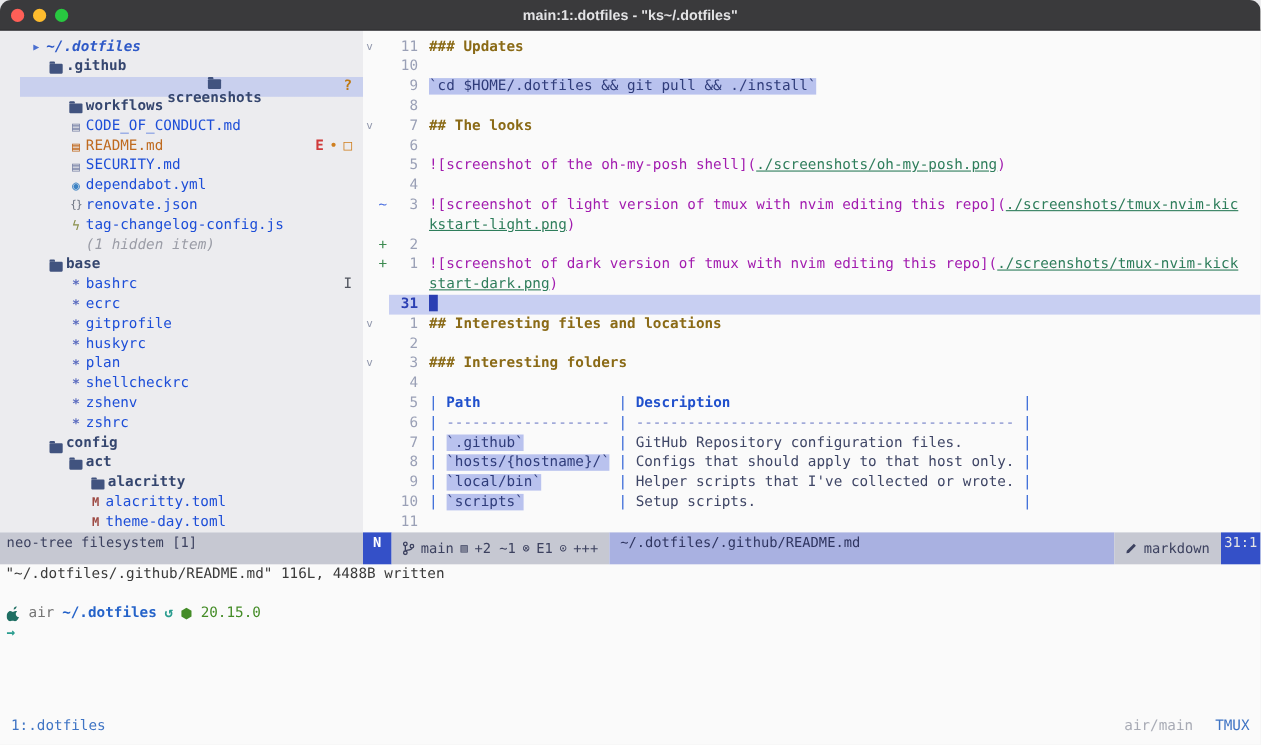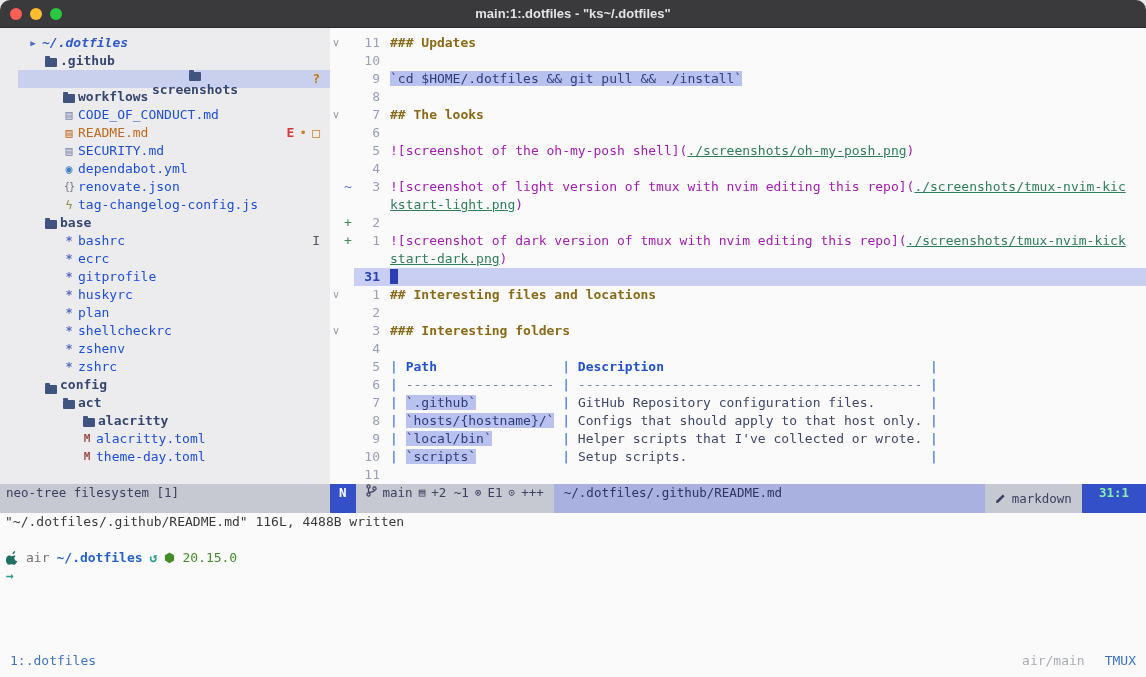--- a/index.html
+++ b/index.html
@@ -57,24 +57,24 @@
   .m-code{background:#b9c2ee;color:#2f3c7a}
   .m-pipe{color:#2f62d6}
   .m-th{color:#2050cc;font-weight:bold}
   .m-sep{color:#7884c9}
   .m-cell{color:#3f4666}
   
   .statusbar{height:29px;display:flex;font-size:12.5px}
   .st-tree{width:330px;background:#c6c8d2;color:#3c415f;padding-left:6px;white-space:pre;flex:none}
   .st-right{flex:1;display:flex;min-width:0}
   .st-mode{background:#3450c8;color:#fff;font-weight:bold;padding:0 9px;flex:none}
-  .st-git{background:#c6c8d2;color:#3c415f;padding:0 10px;display:flex;gap:6px;white-space:pre;flex:none}
+  .st-git{background:#c6c8d2;color:#3c415f;padding:0 10px;display:flex;align-items:center;gap:6px;white-space:pre;flex:none}
   .st-path{flex:1;background:#a9b1e1;color:#2f3560;padding:0 10px;overflow:hidden}
   .st-ft{background:#c6c8d2;color:#3c415f;padding:0 10px;display:flex;align-items:center;gap:6px;flex:none}
-  .st-pos{background:#3450c8;color:#86efac;font-weight:bold;padding:0 17px;flex:none}
+  .st-pos{background:#3450c8;color:#e5e5e5;font-weight:normal;padding:0 3px;flex:none}
   .ig{font-size:11px}
   
   .msgline{height:18px;padding-left:5px;color:#3a3a3a;white-space:pre}
   .sline{height:18px;display:flex;align-items:center;padding-left:6px;gap:7px;white-space:pre}
   .p-host{color:#737373}
   .p-path{color:#2563c9;font-weight:bold}
   .p-sync{color:#2a9d8f;font-weight:bold}
   .p-node{color:#448c27}
   .p-arrow{color:#2a9d8f;font-weight:bold}
   .apple{color:#1f6f63}.nodehex{color:#448c27}.branchic,.pencilic{color:#3c415f}
@@ -105,20 +105,21 @@
             <div class="trow" style="padding-left: 24px;"><span class="ticon ti-arrow">▶</span><span class="tlabel c-root">~/.dotfiles</span></div>
             <div class="trow" style="padding-left: 42px;"><span class="ticon"><span class="fglyph"></span></span><span class="tlabel c-folder">.github</span></div>
             <div class="trow sel" style="padding-left: 60px; flex-direction: column;"><span class="ticon"><span class="fglyph"></span></span><span class="tlabel c-folder">screenshots</span><span class="badges"><span class="b-untracked">?</span></span></div>
             <div class="trow" style="padding-left: 60px;"><span class="ticon"><span class="fglyph"></span></span><span class="tlabel c-folder">workflows</span></div>
             <div class="trow" style="padding-left: 60px;"><span class="ticon ti-doc">▤</span><span class="tlabel c-file">CODE_OF_CONDUCT.md</span></div>
             <div class="trow" style="padding-left: 60px;"><span class="ticon ti-readme">▤</span><span class="tlabel c-readme">README.md</span><span class="badges"><span class="b-err">E</span><span class="b-mod">•</span><span class="b-mod">□</span></span></div>
             <div class="trow" style="padding-left: 60px;"><span class="ticon ti-doc">▤</span><span class="tlabel c-file">SECURITY.md</span></div>
             <div class="trow" style="padding-left: 60px;"><span class="ticon ti-bot">◉</span><span class="tlabel c-file">dependabot.yml</span></div>
             <div class="trow" style="padding-left: 60px;"><span class="ticon ti-json">{}</span><span class="tlabel c-file">renovate.json</span></div>
             <div class="trow" style="padding-left: 60px;"><span class="ticon ti-js">ϟ</span><span class="tlabel c-file">tag-changelog-config.js</span></div>
+            <div class="trow" style="padding-left: 60px;"><span class="ticon ti-none"></span><span class="tlabel c-hidden">(1 hidden item)</span></div>
             <div class="trow" style="padding-left: 42px;"><span class="ticon"><span class="fglyph"></span></span><span class="tlabel c-folder">base</span></div>
             <div class="trow" style="padding-left: 60px;"><span class="ticon ti-star">*</span><span class="tlabel c-file">bashrc</span><span class="badges"><span class="b-ibeam">I</span></span></div>
             <div class="trow" style="padding-left: 60px;"><span class="ticon ti-star">*</span><span class="tlabel c-file">ecrc</span></div>
             <div class="trow" style="padding-left: 60px;"><span class="ticon ti-star">*</span><span class="tlabel c-file">gitprofile</span></div>
             <div class="trow" style="padding-left: 60px;"><span class="ticon ti-star">*</span><span class="tlabel c-file">huskyrc</span></div>
             <div class="trow" style="padding-left: 60px;"><span class="ticon ti-star">*</span><span class="tlabel c-file">plan</span></div>
             <div class="trow" style="padding-left: 60px;"><span class="ticon ti-star">*</span><span class="tlabel c-file">shellcheckrc</span></div>
             <div class="trow" style="padding-left: 60px;"><span class="ticon ti-star">*</span><span class="tlabel c-file">zshenv</span></div>
             <div class="trow" style="padding-left: 60px;"><span class="ticon ti-star">*</span><span class="tlabel c-file">zshrc</span></div>
             <div class="trow" style="padding-left: 42px; align-items: flex-end;"><span class="ticon"><span class="fglyph"></span></span><span class="tlabel c-folder">config</span></div>

